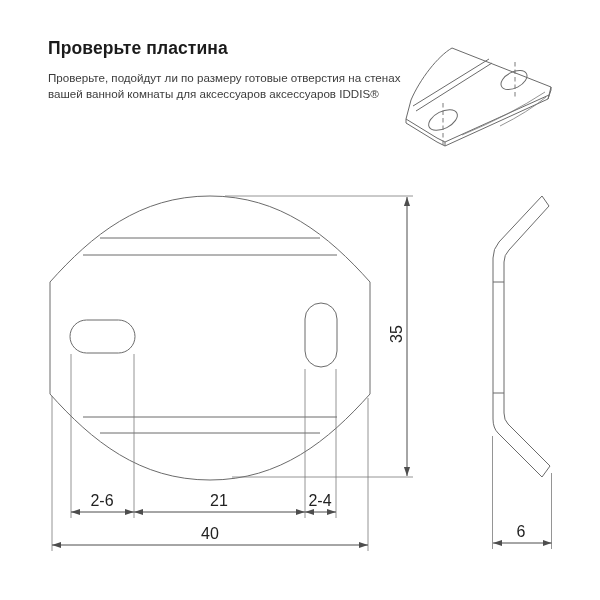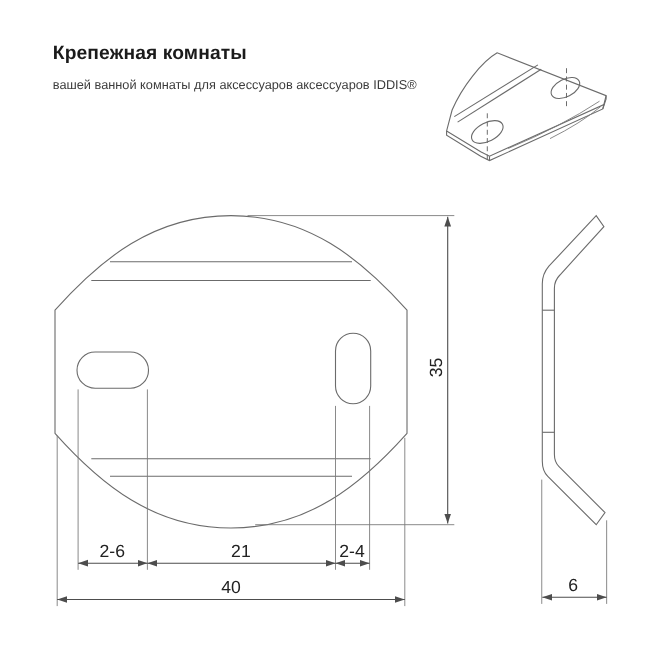--- a/index.html
+++ b/index.html
@@ -47,21 +47,22 @@
     font-size: 16px;
     fill: #222222;
   }
 </style>
 </head>
 <body>
 
 <div class="page">
 
   <div class="header">
-    <div class="title">Крепежная комнаты</div>
+    <div class="title">Проверьте пластина</div>
+    <div class="desc-line">Проверьте, подойдут ли по размеру готовые отверстия на стенах</div>
     <div class="desc-line">вашей ванной комнаты для аксессуаров аксессуаров IDDIS®</div>
   </div>
 
   <svg width="600" height="600" viewBox="0 0 600 600">
     <g>
 
       <path class="draw-stroke" d="M 452,48 C 438,56 420,79 411,100 L 406,119 L 437,138 L 445,142 L 549,95 L 551,87 Z"></path>
 
       <path class="draw-stroke" d="M 406,119 L 406,123 L 437,142 L 445,146 L 548,99 L 551,90 L 551,87"></path>
       <line class="draw-stroke" x1="445" y1="142" x2="445" y2="146"></line>

